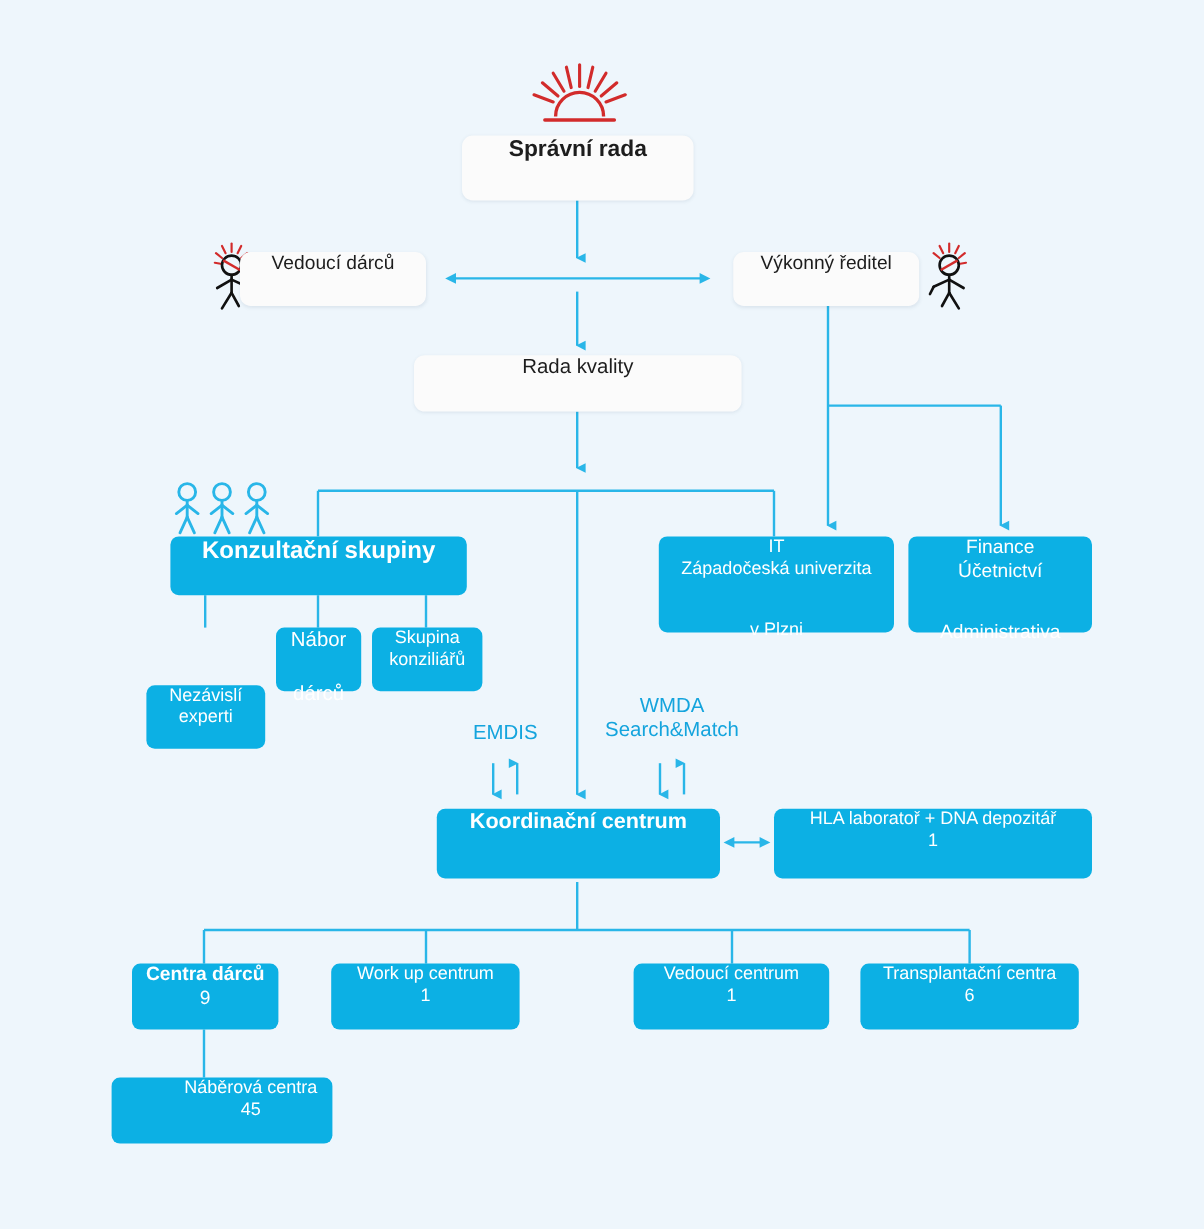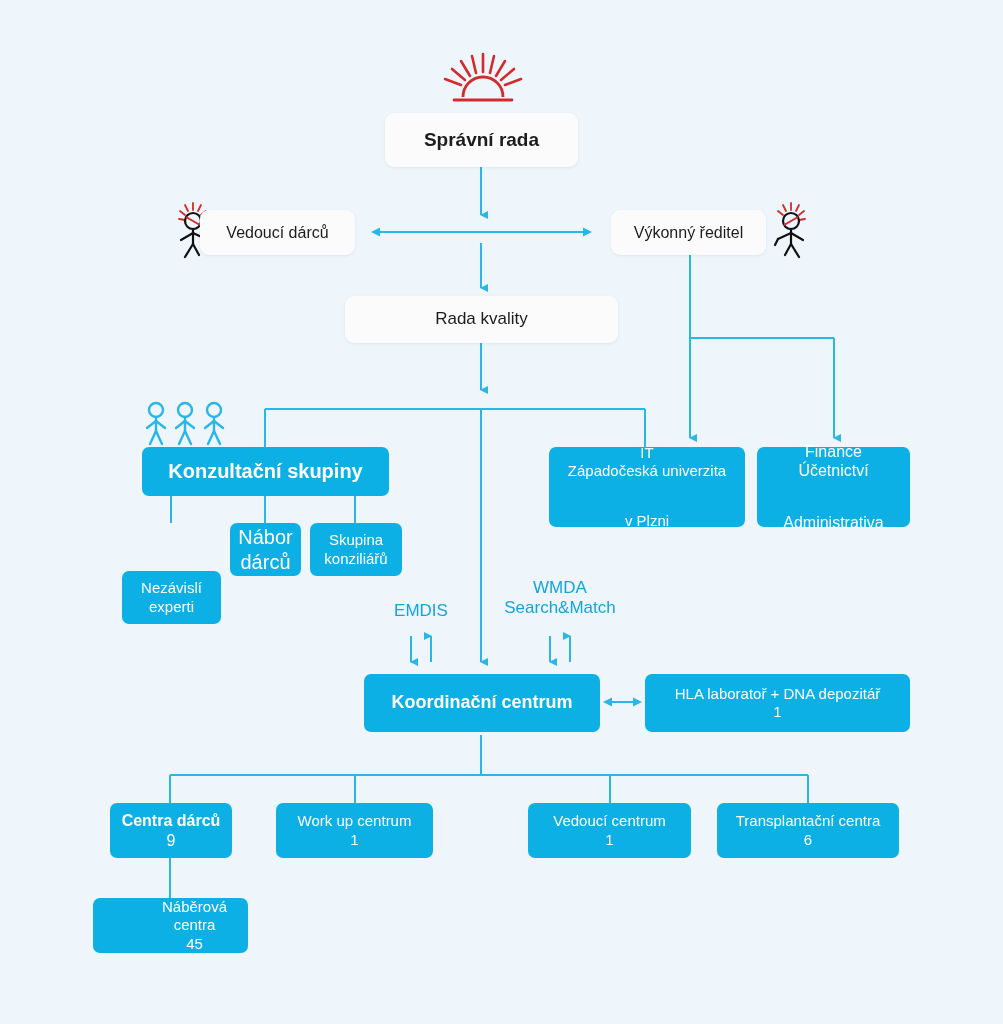--- a/index.html
+++ b/index.html
@@ -25,21 +25,21 @@
     width: 1003px;
     height: 1024px;
     pointer-events: none;
   }
   .node {
     position: absolute;
     box-sizing: border-box;
     display: flex;
     flex-direction: column;
     align-items: center;
-    justify-content: center;
+    justify-content: flex-start;
     text-align: center;
     line-height: 1.22;
   }
   .node.white {
     background: #fbfbfb;
     border-radius: 9px;
     color: #1d1d1d;
     box-shadow: 0 1px 3px rgba(60,90,120,0.10);
   }
   .node.cyan {
@@ -232,21 +232,21 @@
 
   <div class="node cyan" style="left:142px; top:447px; width:247px; height:49px; font-size:20px;">
     <span class="bold">Konzultační skupiny</span>
   </div>
 
   <div class="node cyan" style="left:122px; top:523px; width:99px; height:53px; font-size:15px;margin-top:48px;">
     <span class="line1">Nezávislí</span>
     <span class="line2">experti</span>
   </div>
 
-  <div class="node cyan" style="left:230px; top:523px; width:71px; height:53px; font-size:20px;">
+  <div class="node cyan" style="left:230px; top:523px; width:71px; height:53px; font-size:17px;gap:24px;">
     <span class="line1">Nábor</span>
     <span class="line2">dárců</span>
   </div>
 
   <div class="node cyan" style="left:310px; top:523px; width:92px; height:53px; font-size:15px;">
     <span class="line1">Skupina</span>
     <span class="line2">konziliářů</span>
   </div>
 
   <div class="node cyan" style="left:549px; top:447px; width:196px; height:80px; font-size:15px;">
@@ -283,21 +283,21 @@
   <div class="node cyan" style="left:528px; top:803px; width:163px; height:55px; font-size:15px;">
     <span class="line1">Vedoucí centrum</span>
     <span class="line2">1</span>
   </div>
 
   <div class="node cyan" style="left:717px; top:803px; width:182px; height:55px; font-size:15px;">
     <span class="line1">Transplantační centra</span>
     <span class="line2">6</span>
   </div>
 
-  <div class="node cyan" style="left:93px; top:898px; width:155px; height:55px; font-size:15px;padding-left:48px;">
+  <div class="node cyan" style="left:93px; top:898px; width:184px; height:55px; font-size:15px;padding-left:48px;">
     <span class="line1">Náběrová centra</span>
     <span class="line2">45</span>
   </div>
 
   <div class="lbl" style="left:371px; top:601px; width:100px; font-size:17px;">
     <span>EMDIS</span>
   </div>
 
   <div class="lbl" style="left:470px; top:578px; width:180px; font-size:17px;">
     <span>WMDA</span><br>

